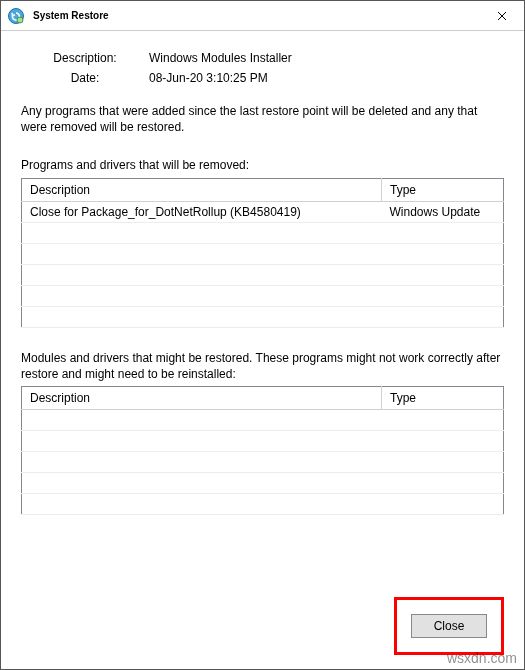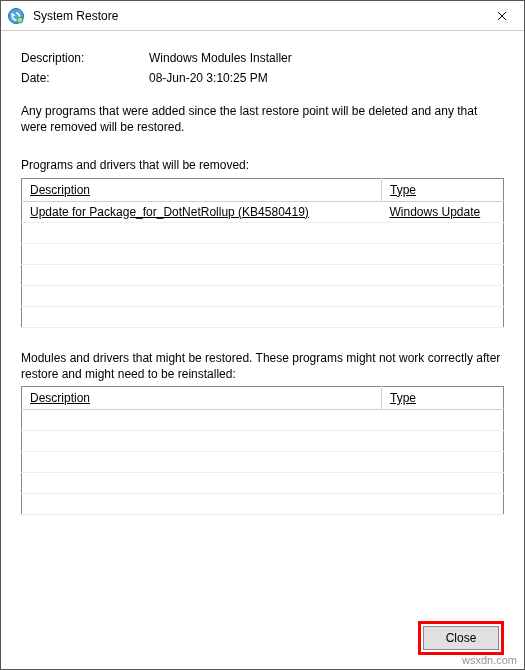--- a/index.html
+++ b/index.html
@@ -29,47 +29,47 @@
       background: #fff;
       padding: 0 0 0 6px;
     }
     .titlebar .icon {
       width: 18px; height: 18px;
       margin-right: 8px;
       display: inline-flex; align-items: center; justify-content: center;
     }
     .titlebar .title {
       flex: 1;
-      font-size: 12px;
+      font-size: 10px;
+      font-weight: bold;
     }
     .titlebar .close {
       width: 45px;
       height: 100%;
       display: flex; align-items: center; justify-content: center;
       font-size: 14px;
       cursor: default;
     }
     .content {
       flex: 1;
       padding: 20px 20px 14px 20px;
       display: flex;
       flex-direction: column;
     }
-    .kv { display: flex; margin-bottom: 6px; }
+    .kv { display: flex; margin-bottom: 6px; text-align: center; }
     .kv .k { width: 128px; }
     .notice { margin-top: 12px; margin-bottom: 22px; line-height: 1.35; }
     .section-label { margin-bottom: 4px; line-height: 1.35; }
     .grid {
       border: 1px solid #828790;
       width: 100%;
       border-collapse: collapse;
       table-layout: fixed;
       background: #fff;
       margin-bottom: 22px;
-      text-decoration: underline;
     }
     .grid th {
       text-align: left;
       font-weight: normal;
       background: #fff;
       border-right: 1px solid #d0d0d0;
       border-bottom: 1px solid #d0d0d0;
       padding: 4px 8px;
       height: 22px;
     }
@@ -90,29 +90,29 @@
       min-width: 76px;
       height: 24px;
       border: 1px solid #888;
       background: #e1e1e1;
       font-family: inherit;
       font-size: 12px;
       padding: 0 12px;
     }
     .highlight {
       border: 3px solid #f00;
-      padding: 2px;
+      padding: 14px;
       display: inline-block;
       margin-top: 32px;
     }
     .watermark {
       position: absolute;
       right: 8px;
       bottom: 4px;
-      font-size: 11px;
+      font-size: 14px;
       color: rgba(0,0,0,0.45);
       pointer-events: none;
     }
   </style>
 </head>
 <body>
 
 <div class="window">
 
   <div class="titlebar">
@@ -152,21 +152,21 @@
           <col class="col-type">
         </colgroup>
       <thead>
         <tr>
           <th>Description</th>
           <th>Type</th>
         </tr>
       </thead>
       <tbody>
         <tr>
-          <td>Update for Package_for_DotNetRollup (KB4580419)</td>
+          <td>Close for Package_for_DotNetRollup (KB4580419)</td>
           <td>Windows Update</td>
         </tr>
         <tr>
             <td></td>
             <td></td>
           </tr>
         <tr>
             <td></td>
             <td></td>
           </tr>

